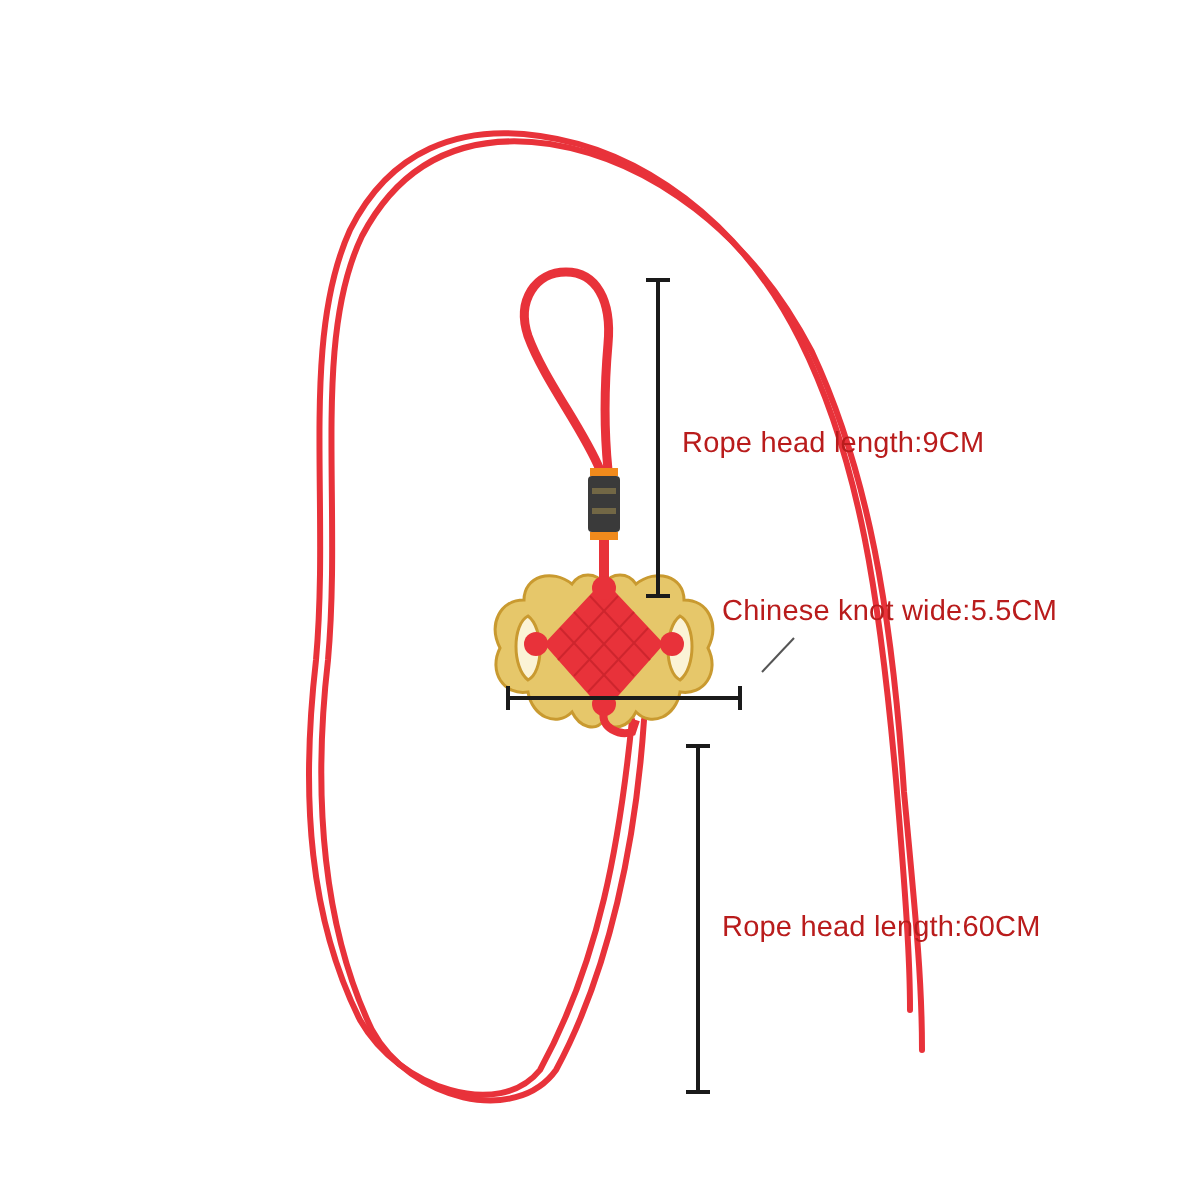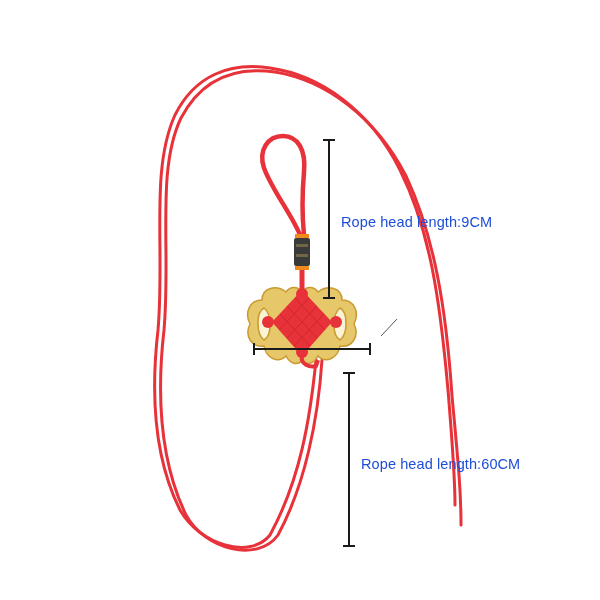--- a/index.html
+++ b/index.html
@@ -8,21 +8,21 @@
       width: 600px;
       height: 600px;
       background: #ffffff;
       overflow: hidden;
       font-family: "Liberation Sans", "DejaVu Sans", sans-serif;
     }
     .product-svg { position: absolute; left: 0; top: 0; width: 600px; height: 600px; }
     .label {
       position: absolute;
       font-size: 14.5px;
-      color: #1d4ed8;
+      color: #b91c1c;
       white-space: nowrap;
       letter-spacing: 0.1px;
     }
     .label-head { left: 341px; top: 214px; }
     .label-knot { left: 361px; top: 298px; }
     .label-tail { left: 361px; top: 456px; }
   </style>
 </head>
 <body>
 
@@ -80,14 +80,15 @@
       <line x1="370" y1="343" x2="370" y2="355"></line>
       <line x1="381" y1="336" x2="397" y2="319" stroke="#555" stroke-width="1"></line>
 
       <line x1="349" y1="373" x2="349" y2="546"></line>
       <line x1="343" y1="373" x2="355" y2="373"></line>
       <line x1="343" y1="546" x2="355" y2="546"></line>
     </g>
   </svg>
 
   <div class="label label-head">Rope head length:9CM</div>
+  <div class="label label-knot">Chinese knot wide:5.5CM</div>
   <div class="label label-tail">Rope head length:60CM</div>
 </div>
 
 </body></html>

